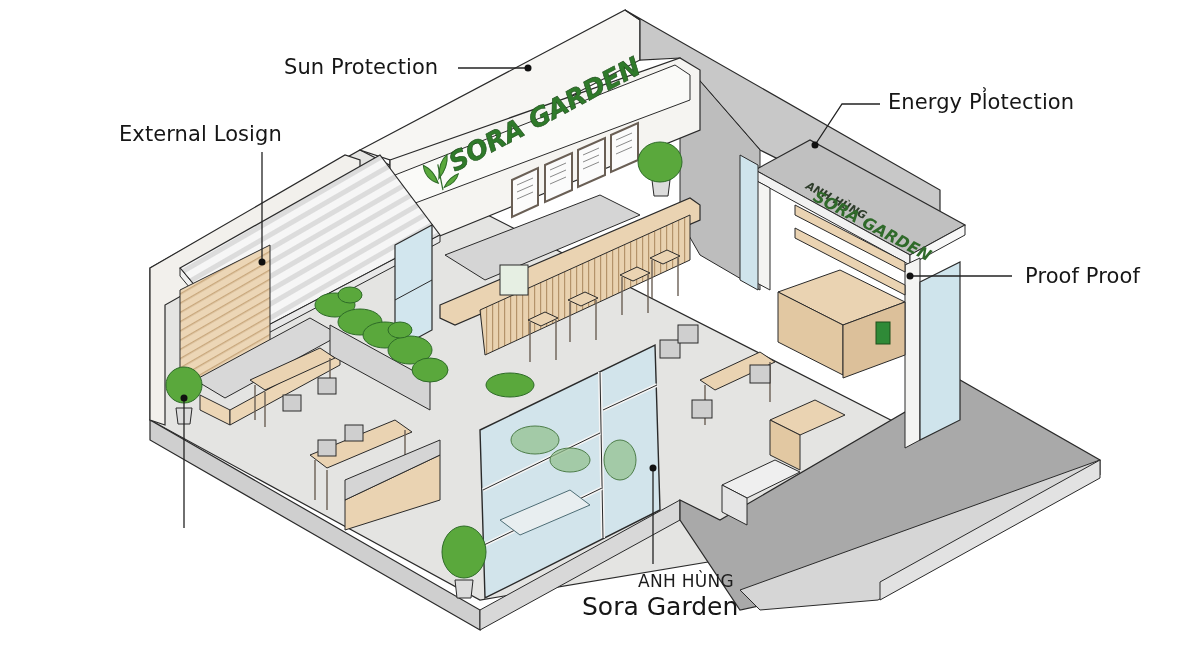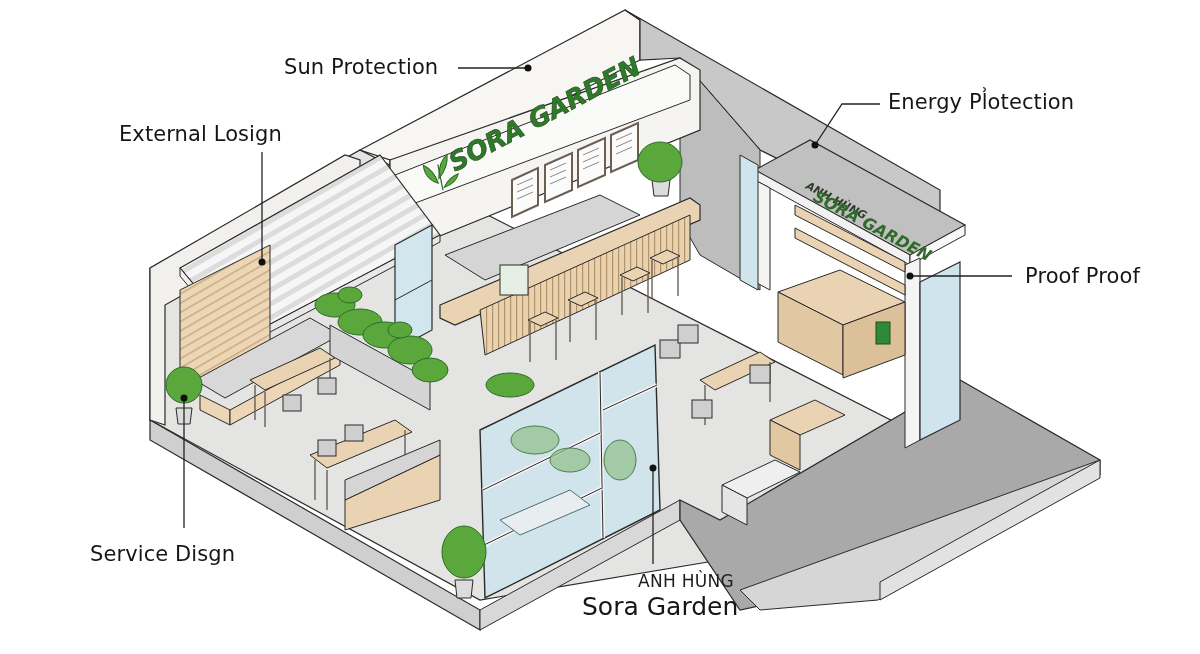--- a/index.html
+++ b/index.html
@@ -263,16 +263,15 @@
     <circle cx="184" cy="398" r="3.5"></circle>
     <circle cx="653" cy="468" r="3.5"></circle>
   </g>
 </svg>
 
   
   <div class="callout" style="left:284px; top:55px;">Sun Protection</div>
   <div class="callout" style="left:119px; top:122px;">External Losign</div>
   <div class="callout" style="left:888px; top:90px;text-align:center;">Energy Pl͗otection</div>
   <div class="callout" style="left:1025px; top:264px;">Proof Proof</div>
-  <div class="callout" style="left:90px; top:542px;">Service Disgn</div>
   <div class="callout-sub" style="left:638px; top:571px;">ANH HÙNG</div>
   <div class="callout-big" style="left:582px; top:592px;">Sora Garden</div>
 </div>
 
 </body></html>

